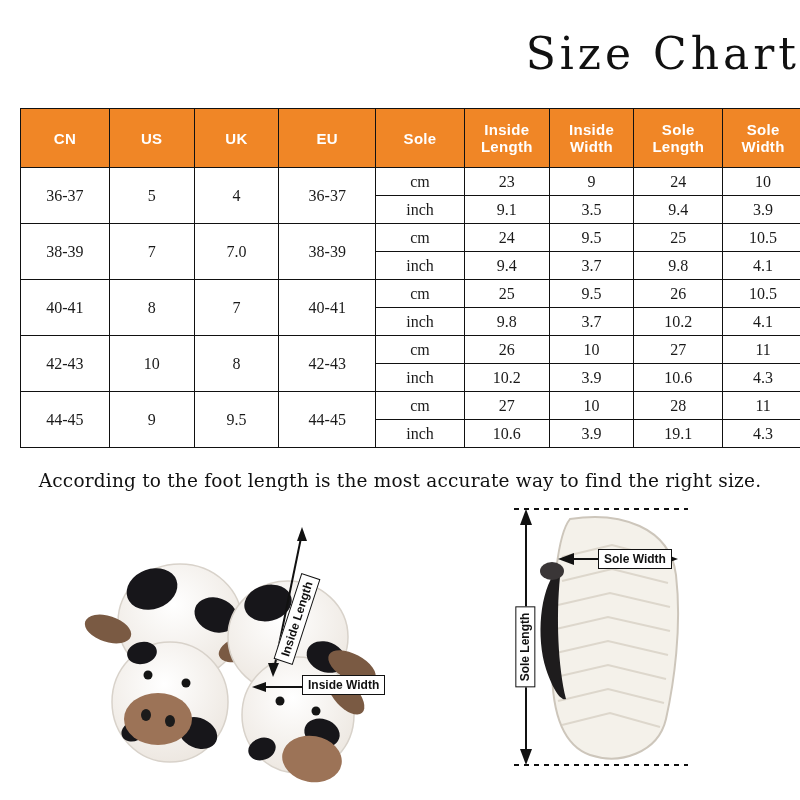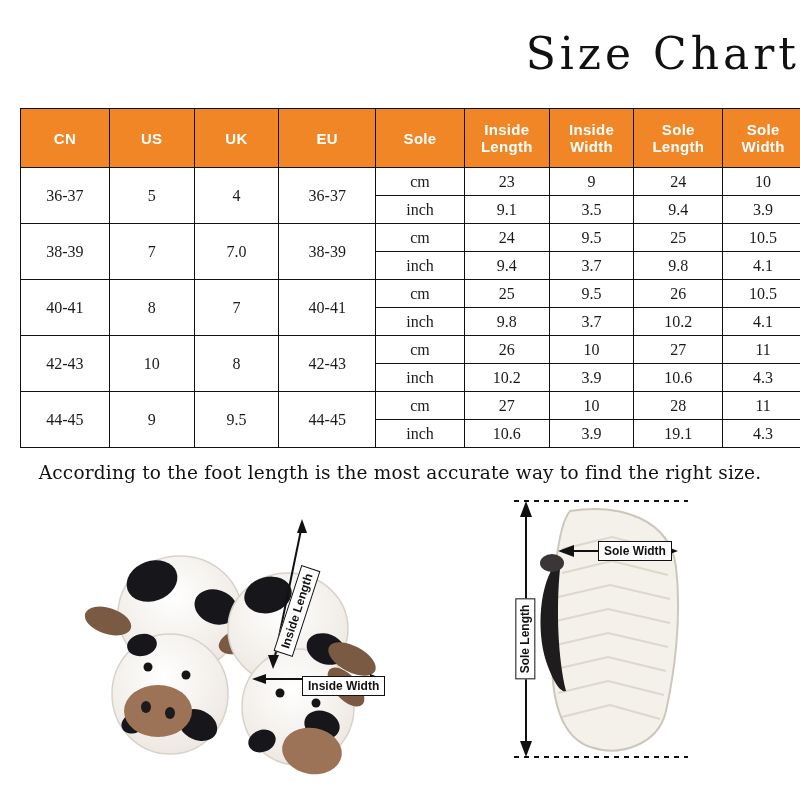--- a/index.html
+++ b/index.html
@@ -80,21 +80,21 @@
   col.c-iw   { width: 84px; }
   col.c-sl   { width: 88px; }
   col.c-sw   { width: 80px; }
 
   
   .note {
     text-align: center;
     font-family: "DejaVu Serif", serif;
     font-size: 18.5px;
     color: #111;
-    margin-top: 14px;
+    margin-top: 22px;
     letter-spacing: .2px;
   }
 
   
   .illustrations {
     position: relative;
     width: 800px;
     height: 310px;
     margin-top: 6px;
   }
@@ -342,21 +342,21 @@
       </g>
 
       <g stroke="#111" stroke-width="2" fill="none">
         <line x1="228" y1="190" x2="348" y2="190"></line>
         <polygon points="222,190 236,185 236,195" fill="#111" stroke="none"></polygon>
         <polygon points="354,190 340,185 340,195" fill="#111" stroke="none"></polygon>
       </g>
     </svg>
 
     <div class="label-box label-rot-il" style="left:222px; top:112px;">Inside Length</div>
-    <div class="label-box" style="left:272px; top:187px;">Inside Width</div>
+    <div class="label-box" style="left:272px; top:178px;">Inside Width</div>
   </div>
 
   <div class="panel-right">
     <svg width="300" height="300" viewBox="0 0 300 300">
 
       <line x1="44" y1="12" x2="218" y2="12" stroke="#111" stroke-width="2" stroke-dasharray="5 5"></line>
       <line x1="44" y1="268" x2="218" y2="268" stroke="#111" stroke-width="2" stroke-dasharray="5 5"></line>
 
       <g>
         <path d="M100 22 C150 14 200 30 206 78 C212 130 204 186 196 222 C188 256 150 268 120 258 C92 248 82 214 82 170 C82 120 84 42 100 22 Z" fill="#f4f1ea" stroke="#cdc6bb" stroke-width="2"></path>

